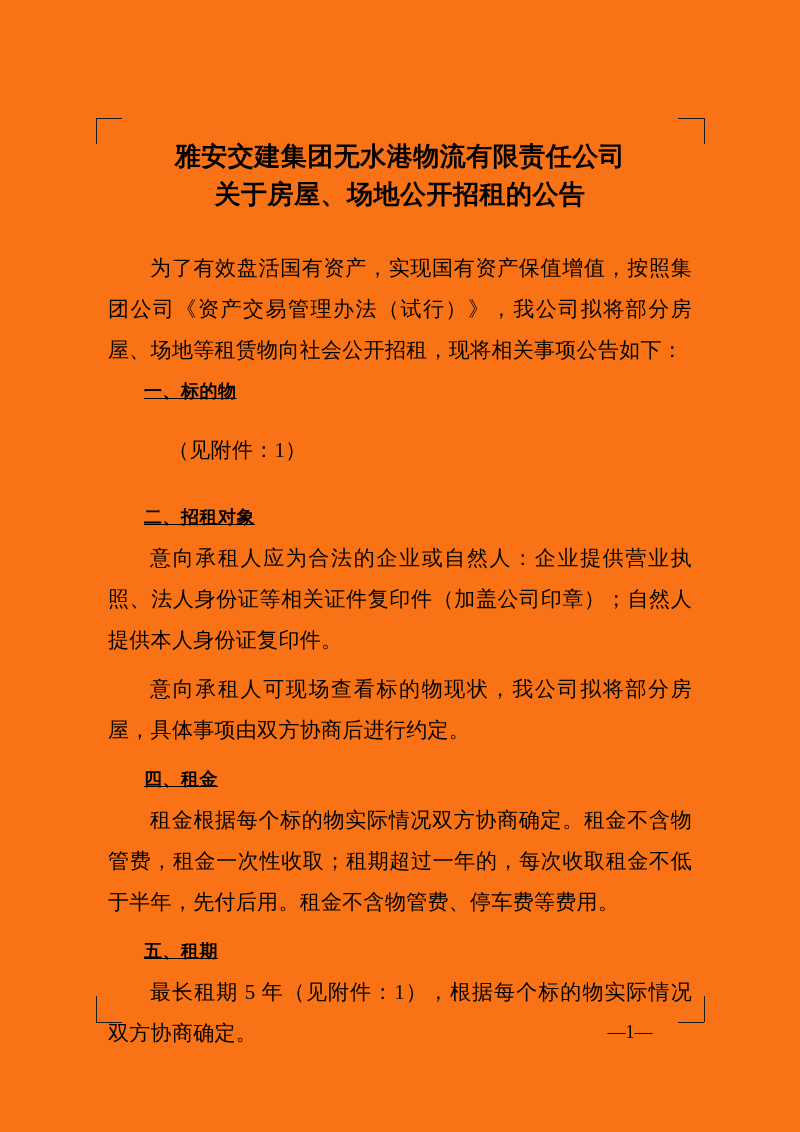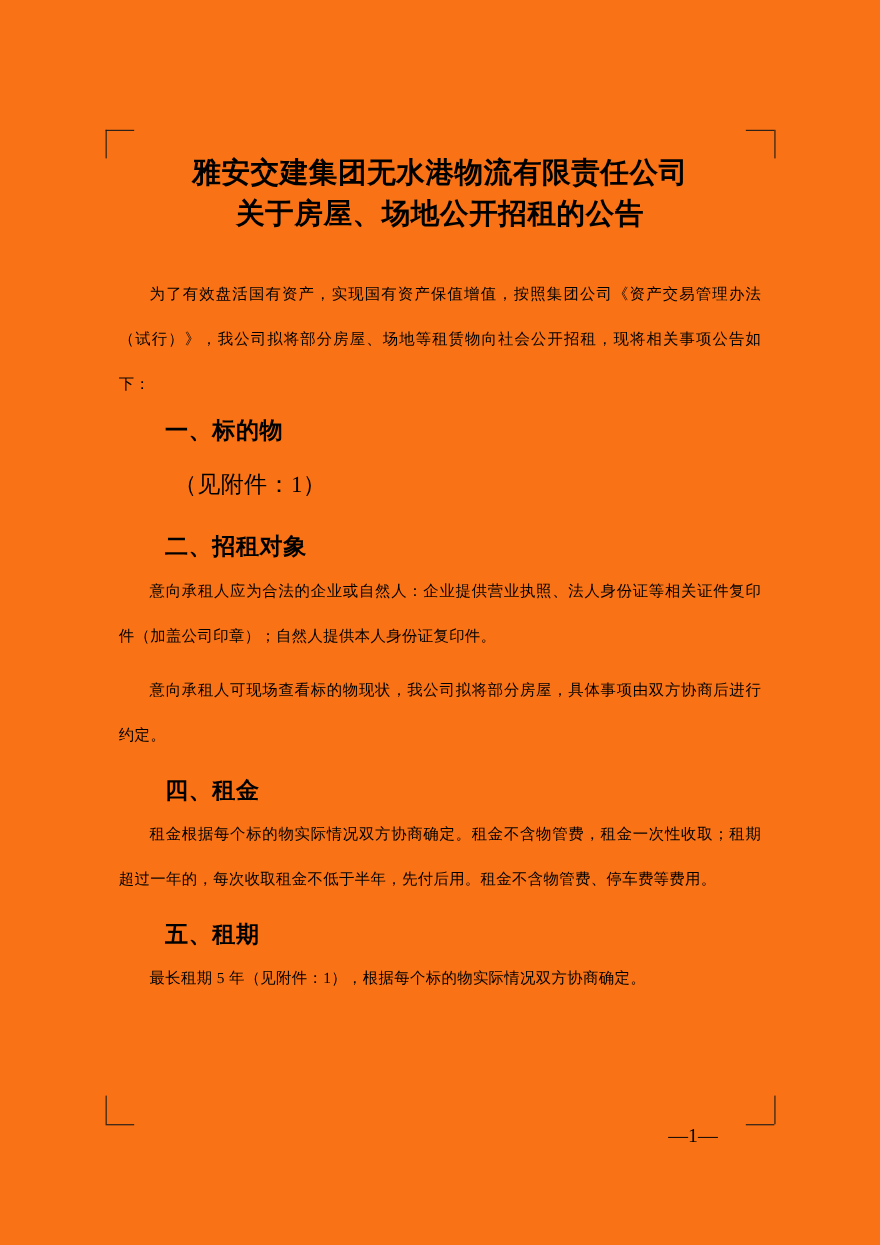--- a/index.html
+++ b/index.html
@@ -72,39 +72,40 @@
     padding-top: 6px;
   }
   .doc-title .line2 { display: block; }
 
   .body-text {
     margin-top: 34px;
   }
 
   p.para {
     margin: 0;
-    font-size: 14px;
+    font-size: 21px;
     line-height: 41px;
     text-align: justify;
     text-justify: inter-ideograph;
     text-indent: 2em;
     letter-spacing: 0.3px;
   }
 
   p.heading {
     margin: 0;
-    font-size: 21px;
+    font-size: 18px;
     line-height: 41px;
     text-indent: 2em;
     font-weight: bold;
     letter-spacing: 0.5px;
+    text-decoration: underline;
   }
 
   p.tight {
-    margin: 8px;
+    margin: 18px;
     font-size: 21px;
     line-height: 41px;
     text-indent: 2em;
     letter-spacing: 0.3px;
   }
 
   .gap { height: 8px; }
 
   .page-number {
     position: absolute;

